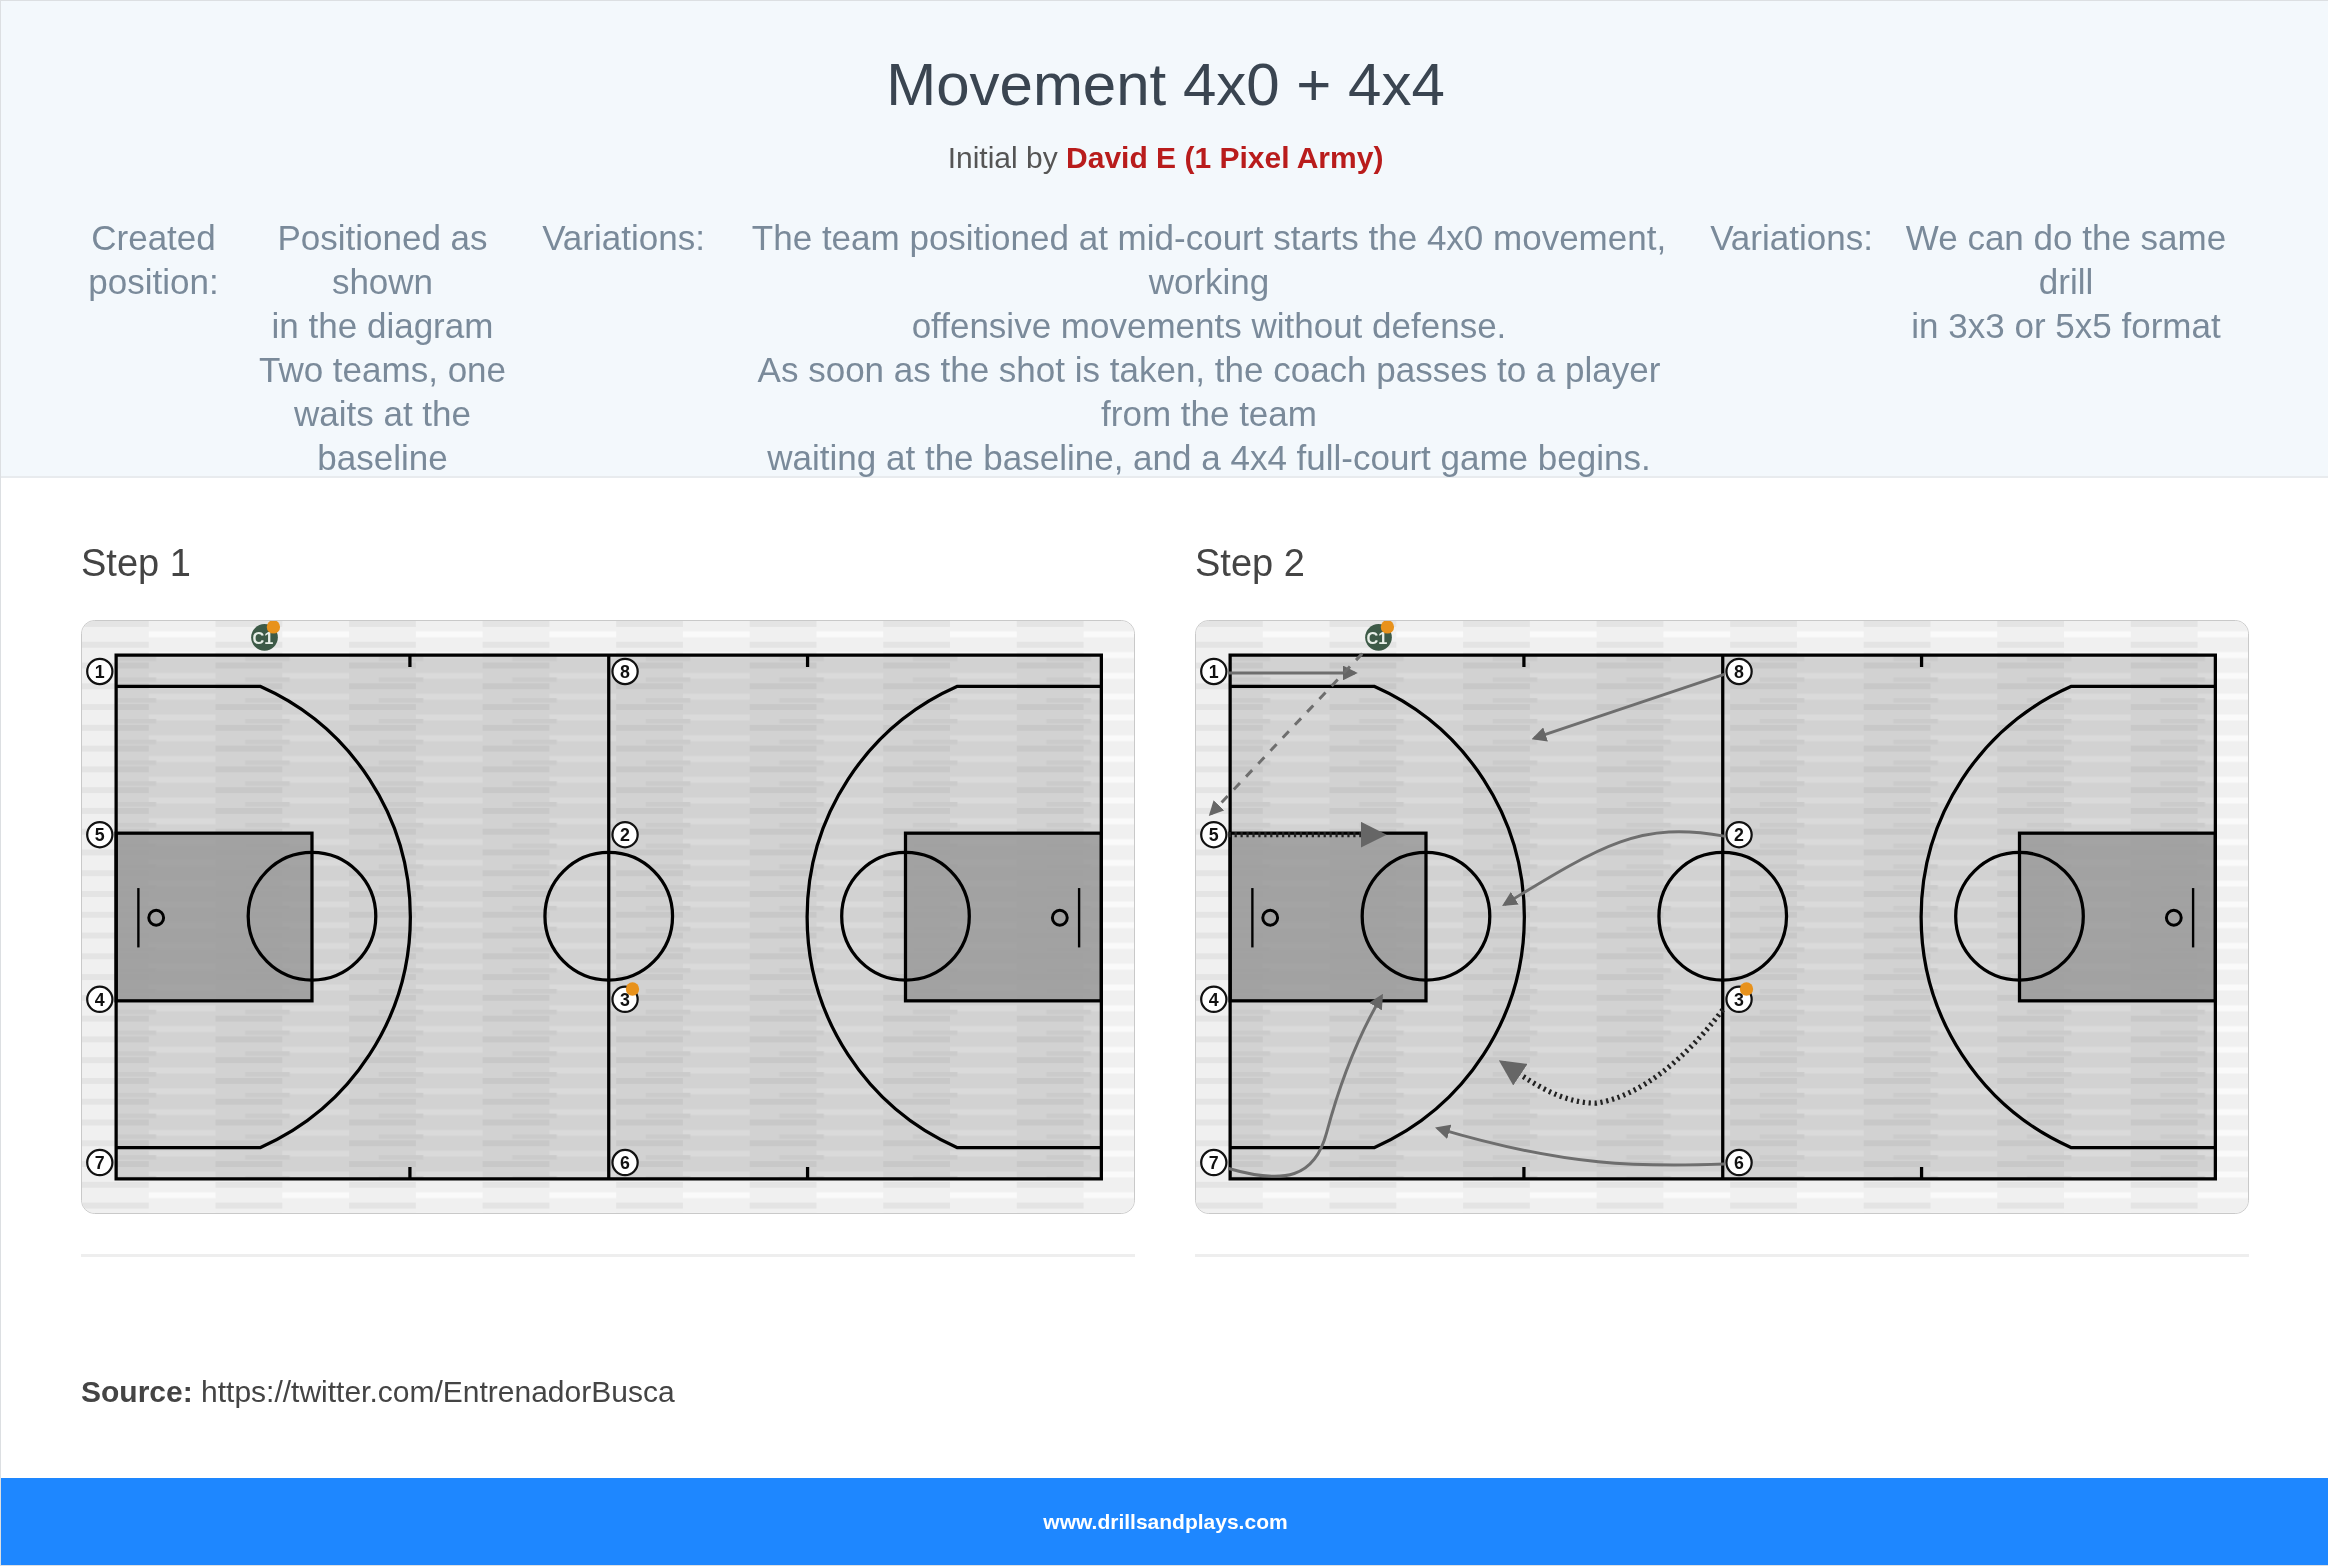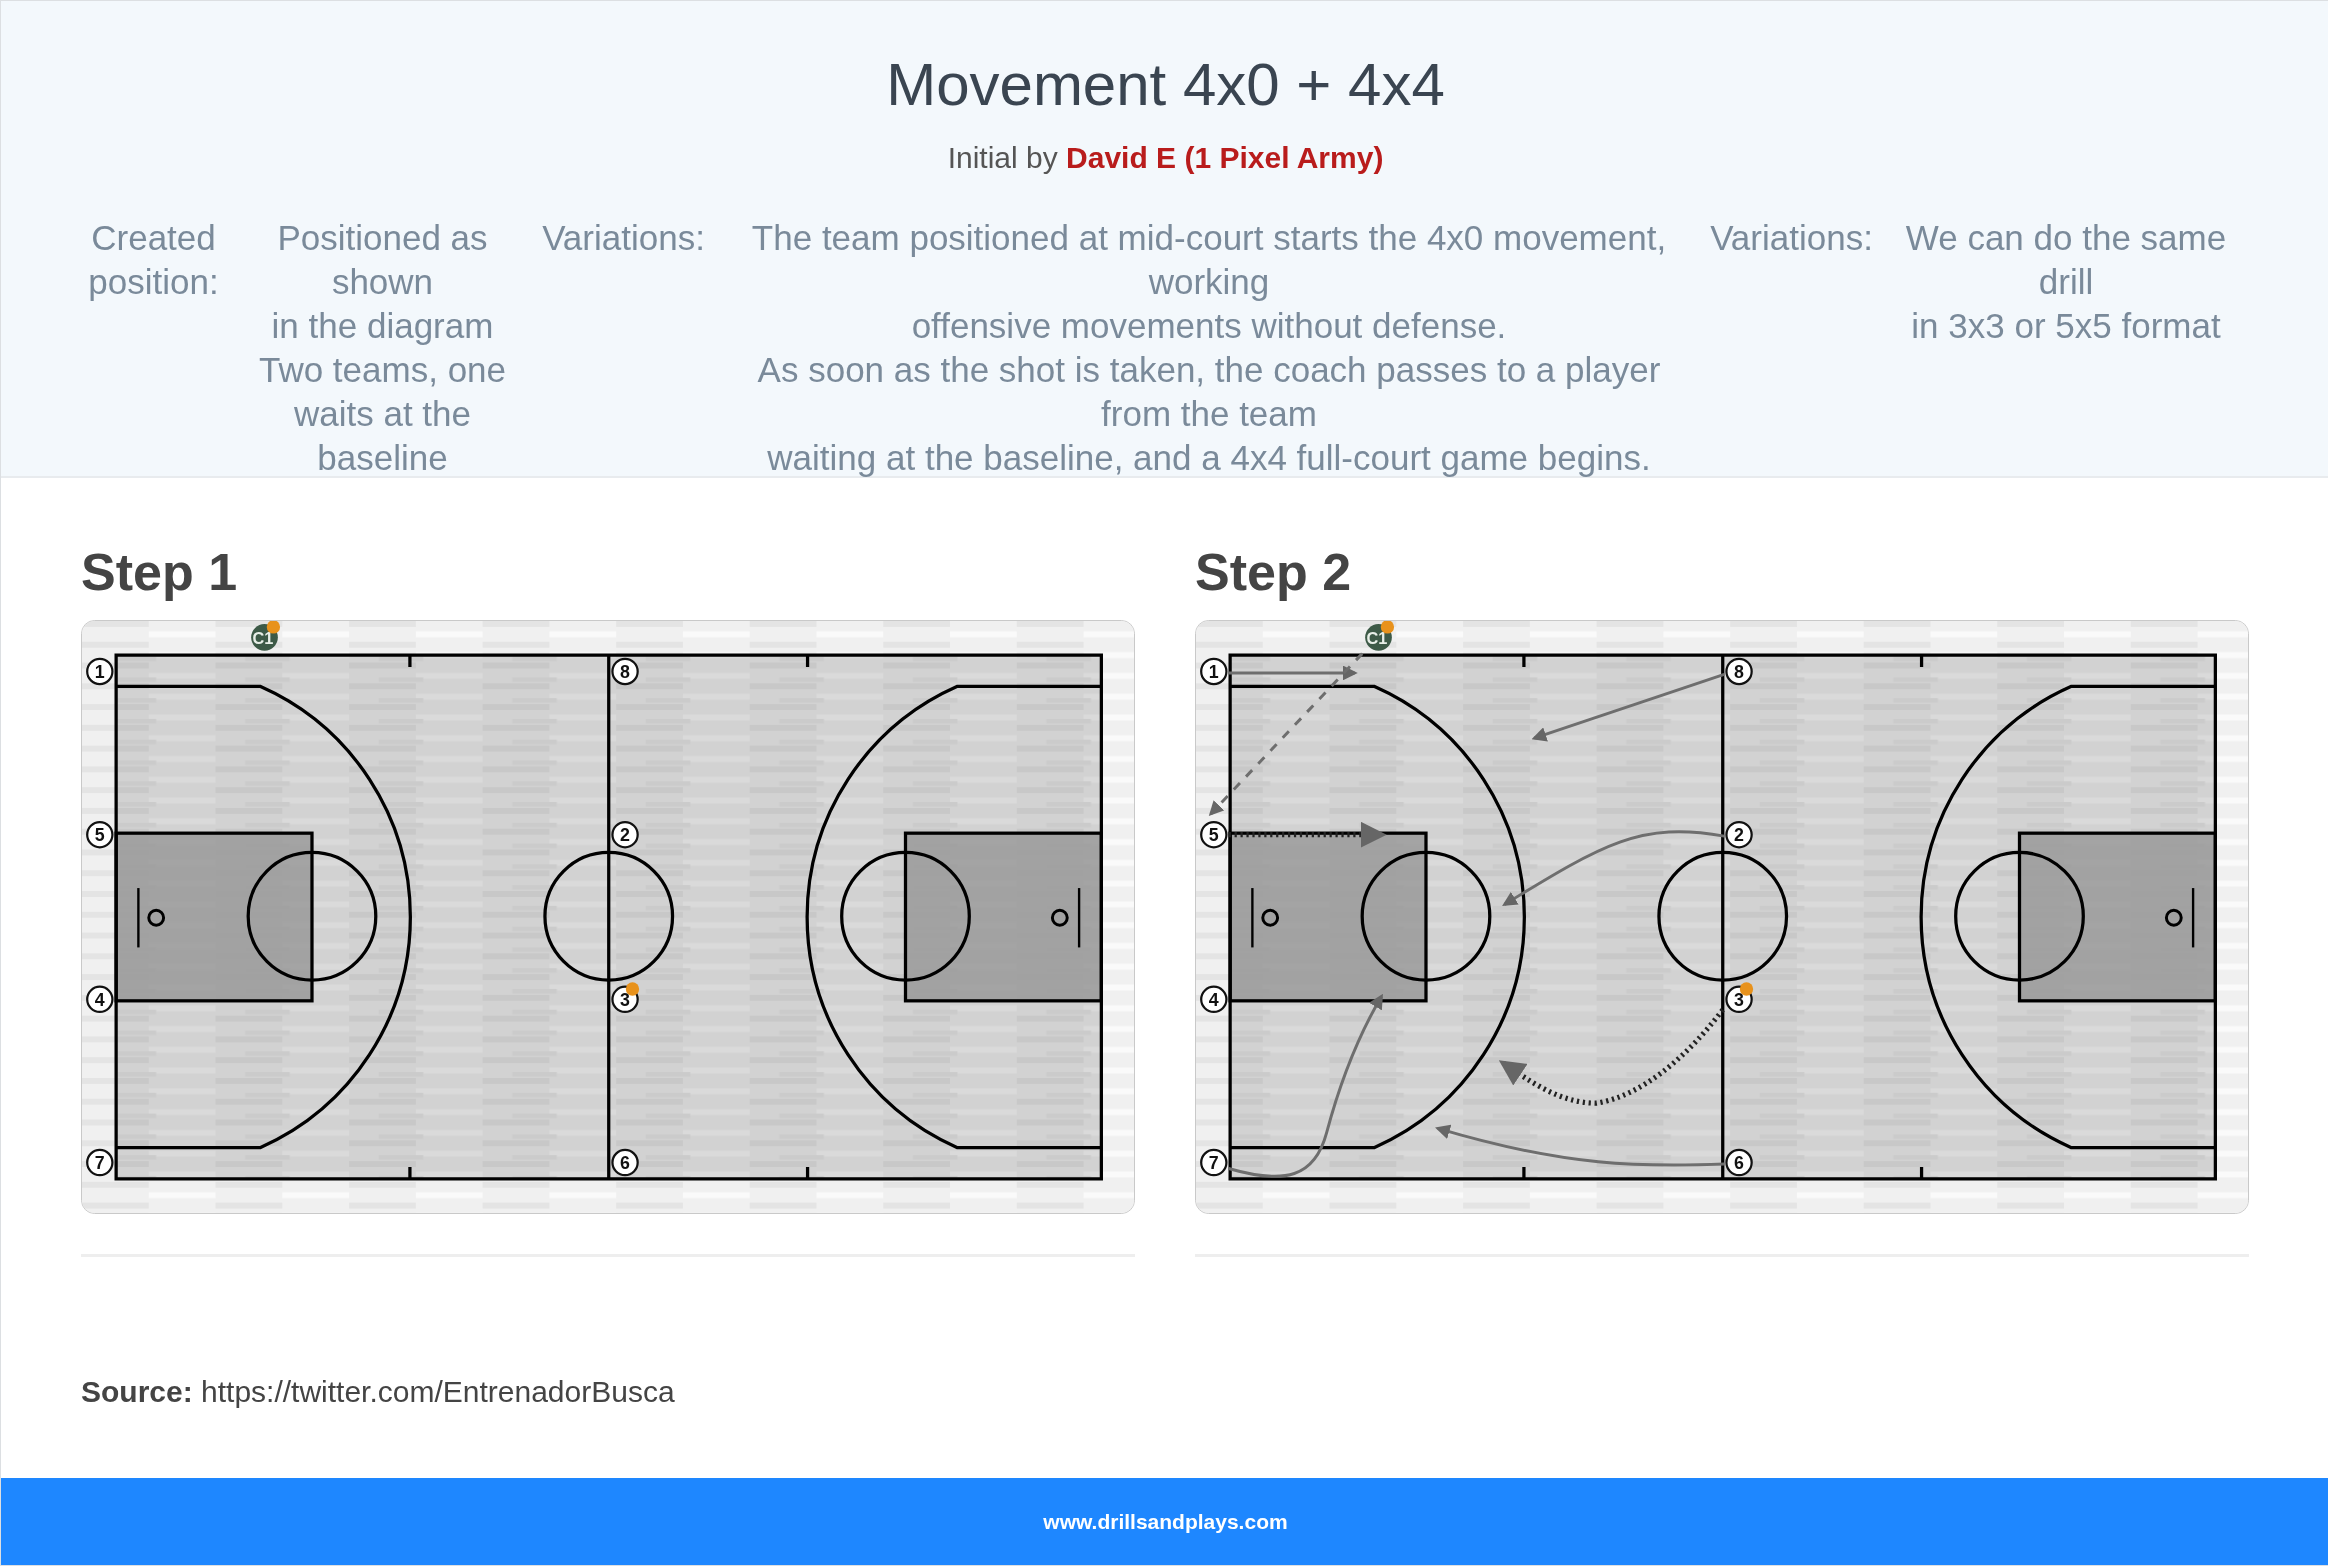--- a/index.html
+++ b/index.html
@@ -4,21 +4,21 @@
 <style>
   * { box-sizing: border-box; margin: 0; padding: 0; }
   html, body { width: 2329px; height: 1566px; background: #ffffff; overflow: hidden; }
   body { font-family: "Liberation Sans", sans-serif; position: relative; border: 1.9px solid #dcdfe2; }
   .header { position: absolute; left: 0; top: 0; width: 2329px; height: 477px; background: #f3f8fc; border-bottom: 2.9px solid #e8ebee; }
   .title { position: absolute; left: 0; width: 2329px; top: 49px; text-align: center; font-size: 60px; color: #3a4551; }
   .subtitle { position: absolute; left: 0; width: 2329px; top: 140px; text-align: center; font-size: 30px; color: #555555; }
   .subtitle b { font-weight: bold; color: #b91c1c; }
   .info { position: absolute; left: 0; top: 215px; width: 2329px; height: 184px; }
   .info .cell { position: absolute; text-align: center; font-size: 35px; line-height: 44px; color: #7a8a9a; display: flex; align-items: flex-start; justify-content: center; height: 184px; }
-  .step-title { position: absolute; top: 541px; font-size: 52px; font-weight: bold; color: #444444; }
+  .step-title { position: absolute; top: 541px; font-size: 38px; font-weight: normal; color: #444444; }
   .court { position: absolute; top: 619px; width: 1054px; height: 594px; border: 1.9px solid #c9c9c9; border-radius: 13.6px; overflow: hidden; background: #f4f4f4; }
   .court svg { width: 100%; height: 100%; display: block; }
   .divider { position: absolute; top: 1253px; width: 1054px; height: 2.9px; background: #eeeeee; }
   .source { position: absolute; left: 80px; top: 1374px; font-size: 30px; color: #444444; }
   .source b { font-weight: bold; }
   .footer { position: absolute; left: 0; top: 1477px; width: 2329px; height: 87px; background: #1e87ff; display: flex; align-items: center; justify-content: center; }
   .footer span { color: #ffffff; font-size: 21px; font-weight: bold; }
 </style>
 </head>
 <body>

